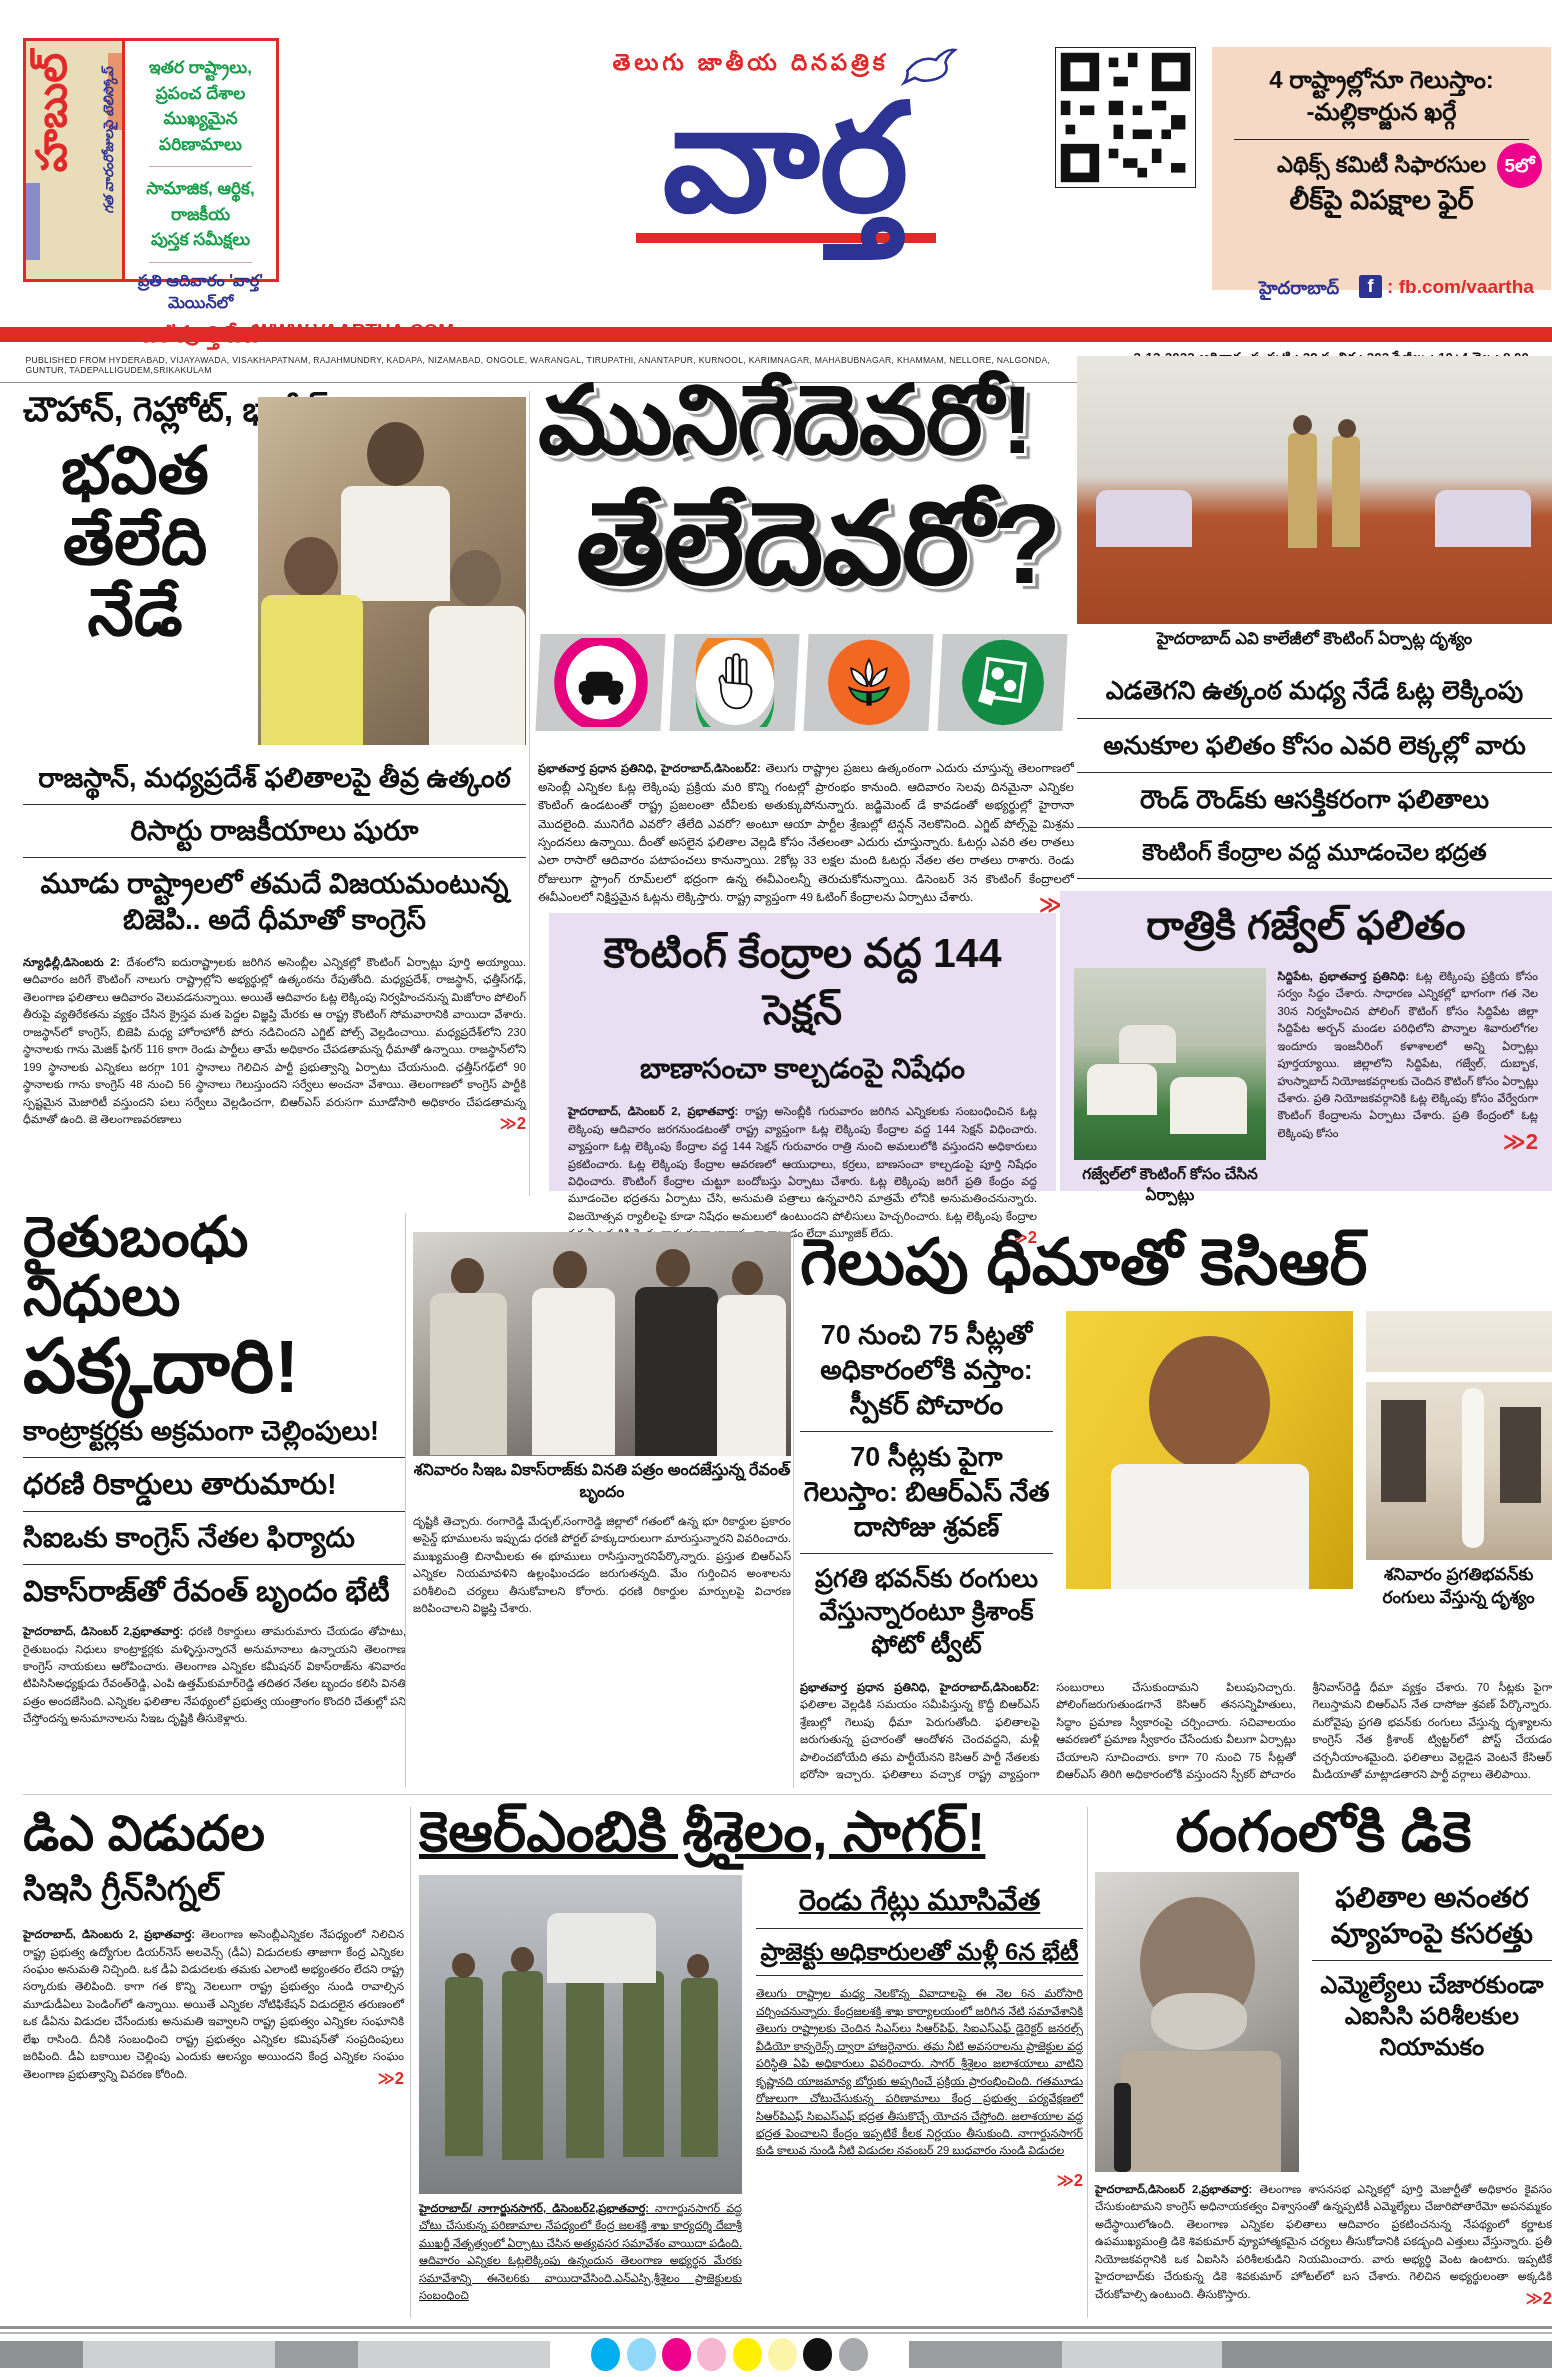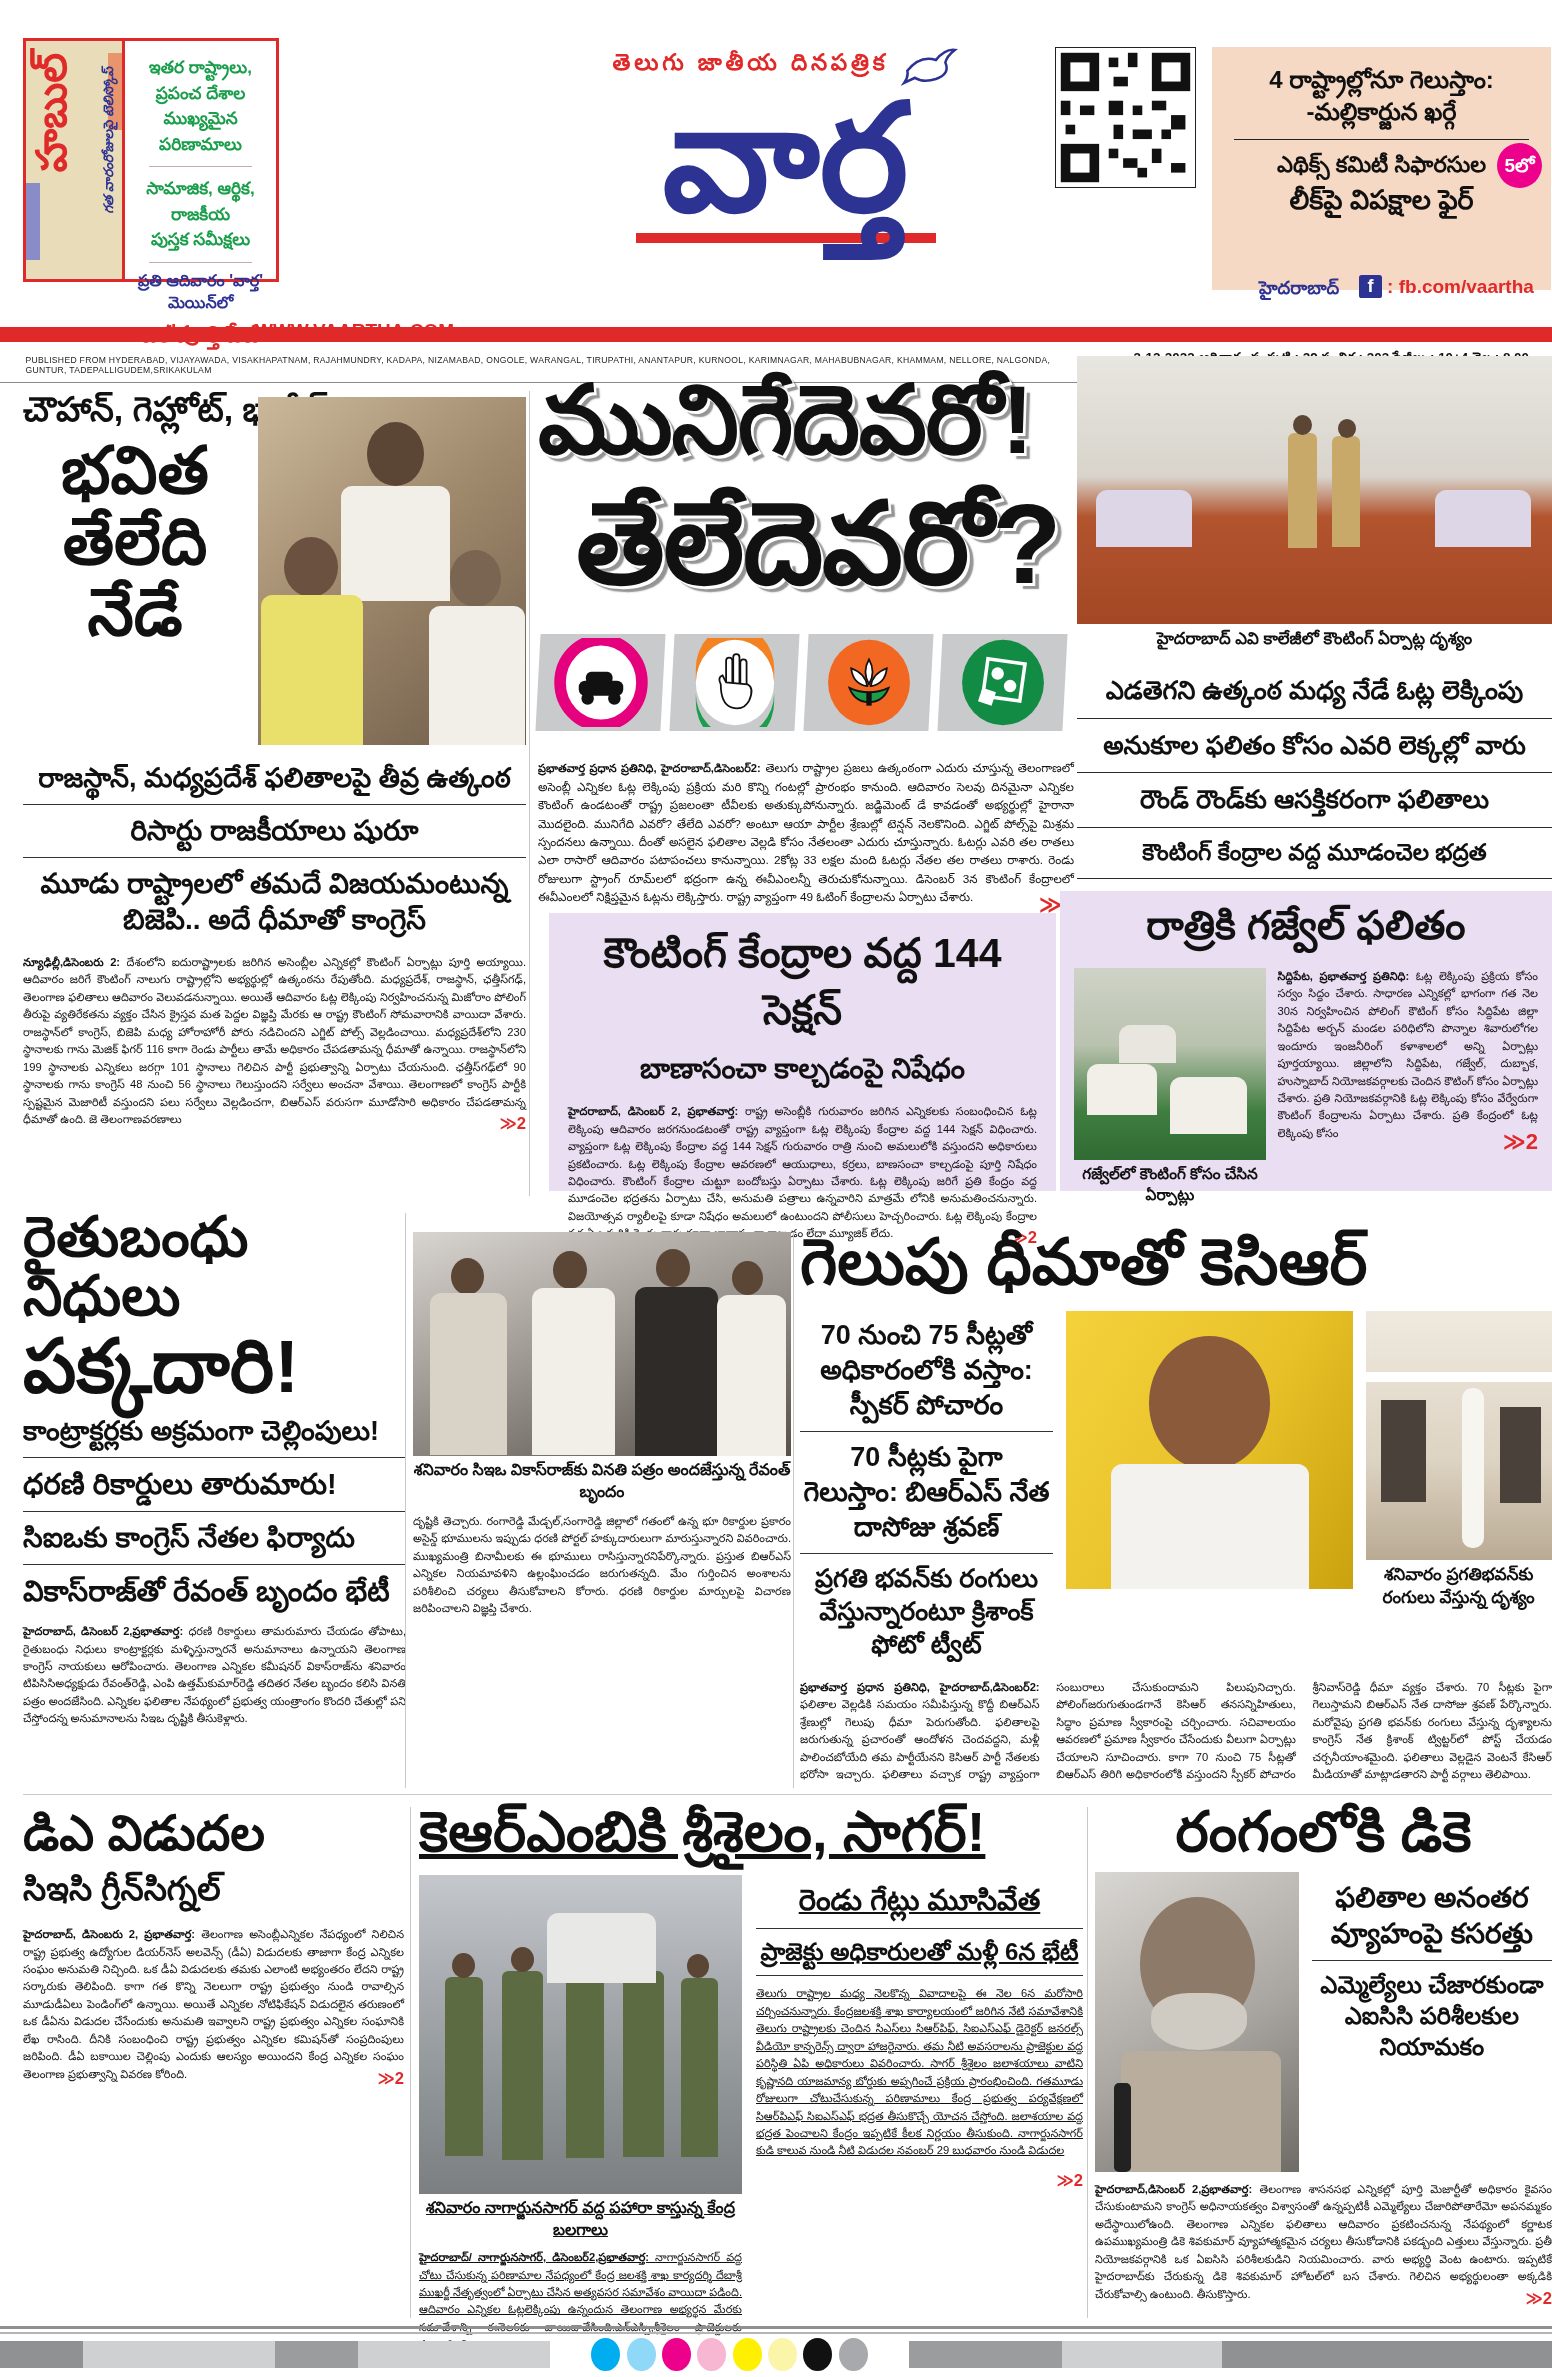--- a/index.html
+++ b/index.html
@@ -377,21 +377,20 @@
         <div class="camo" style="left:147px;top:102px;width:38px;height:181px;"></div>
         <div class="camo" style="left:204px;top:96px;width:41px;height:186px;"></div>
         <div class="camo" style="left:262px;top:103px;width:37px;height:179px;"></div>
         <div class="head-sil" style="left:33px;top:78px;width:23px;height:25.5px;"></div>
         <div class="head-sil" style="left:92px;top:72px;width:23px;height:25.5px;"></div>
         <div class="head-sil" style="left:155px;top:78px;width:23px;height:25.5px;"></div>
         <div class="head-sil" style="left:212px;top:72px;width:23px;height:25.5px;"></div>
         <div class="head-sil" style="left:268px;top:79px;width:22px;height:24px;"></div>
         <div class="body-sil" style="left:128px;top:38px;width:109px;height:70px;background:#e8e8e6;"></div>
       </div>
-      <div class="caption" style="font-size:16px;">శనివారం నాగార్జునసాగర్ వద్ద పహారా కాస్తున్న కేంద్ర బలగాలు</div>
       <p class="body-txt" style="margin-top:6.4px;">
         <b>హైదరాబాద్/ నాగార్జునసాగర్, డిసెంబర్2,ప్రభాతవార్త:</b>
         <span>నాగార్జునసాగర్ వద్ద చోటు చేసుకున్న పరిణామాల నేపధ్యంలో కేంద్ర జలశక్తి శాఖ కార్యదర్శి దేబాశ్రీ ముఖర్జీ నేతృత్వంలో ఏర్పాటు చేసిన అత్యవసర సమావేశం వాయిదా పడింది. ఆదివారం ఎన్నికల ఓట్లలెక్కింపు ఉన్నందున తెలంగాణ అభ్యర్థన మేరకు సమావేశాన్ని ఈనెల6కు వాయిదావేసింది.ఎన్ఎస్పి,శ్రీశైలం ప్రాజెక్టులకు సంబంధించి</span>
       </p>
     </div>
     <div style="flex:1;">
       <div class="sub subrule" style="font-size:29px;">రెండు గేట్లు మూసివేత</div>
       <div class="sub subrule" style="font-size:24px;">ప్రాజెక్టు అధికారులతో మళ్లీ 6న భేటీ</div>
       <p class="body-txt" style="margin-top:9px;">తెలుగు రాష్ట్రాల మధ్య నెలకొన్న వివాదాలపై ఈ నెల 6న మరోసారి చర్చించనున్నారు. కేంద్రజలశక్తి శాఖ కార్యాలయంలో జరిగిన నేటి సమావేశానికి తెలుగు రాష్ట్రాలకు చెందిన సిఎస్‌లు సిఆర్‌పిఫ్, సిఐఎస్ఎఫ్ డైరెక్టర్ జనరల్స్ వీడియో కాన్ఫరెన్స్ ద్వారా హాజరైనారు. తమ నీటి అవసరాలను ప్రాజెక్టుల వద్ద పరిస్థితి ఏపి అధికారులు వివరించారు. సాగర్ శ్రీశైలం జలాశయాలు వాటిని కృష్ణానది యాజమాన్య బోర్డుకు అప్పగించే ప్రక్రియ ప్రారంభించింది. గతమూడు రోజులుగా చోటుచేసుకున్న పరిణామాలు కేంద్ర ప్రభుత్వ పర్యవేక్షణలో సిఆర్‌పిఎఫ్ సిఐఎస్ఎఫ్ భద్రత తీసుకొచ్చే యోచన చేస్తోంది. జలాశయాల వద్ద భద్రత పెంచాలని కేంద్రం ఇప్పటికే కీలక నిర్ణయం తీసుకుంది. నాగార్జునసాగర్ కుడి కాలువ నుండి నీటి విడుదల నవంబర్ 29 బుధవారం నుండి విడుదల</p>
       <span class="jump">≫2</span>

